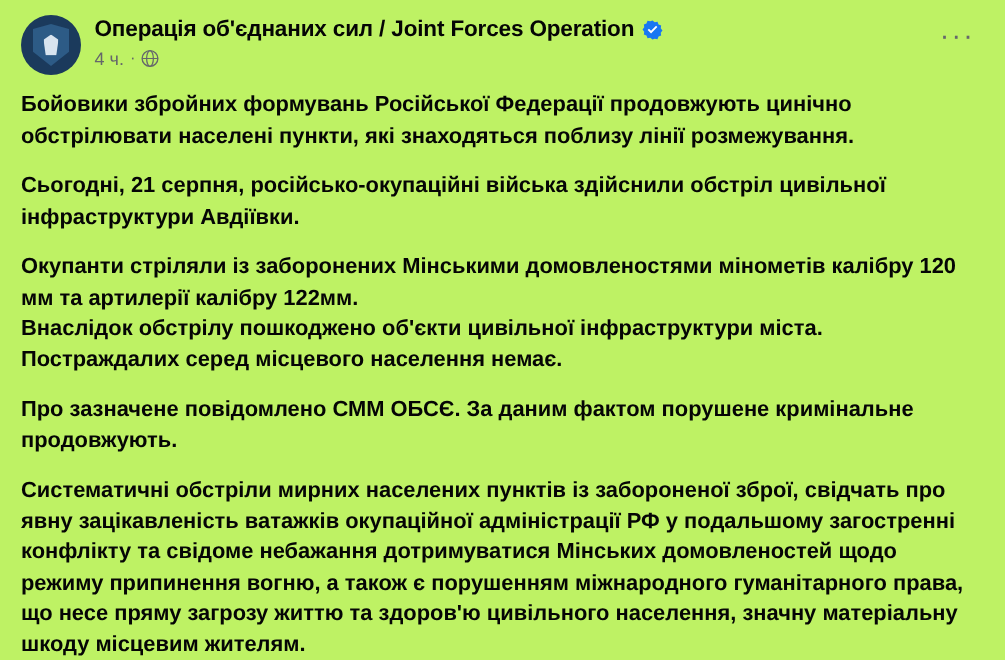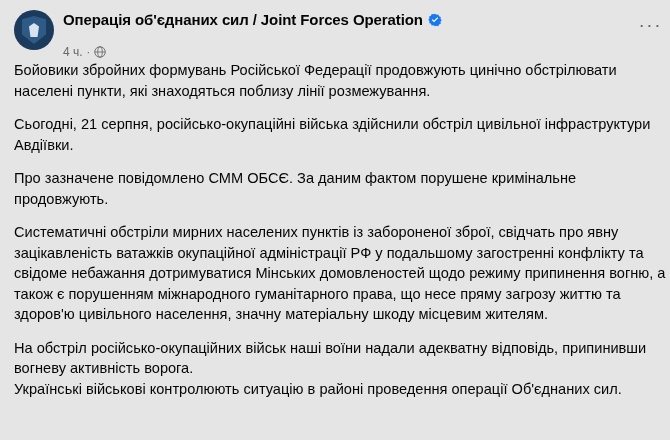--- a/index.html
+++ b/index.html
@@ -11,22 +11,22 @@
     height: 440px;
     background: #ffffff;
     font-family: "Liberation Sans", sans-serif;
     color: #050505;
     overflow: hidden;
   }
   .post {
     width: 670px;
     height: 440px;
     box-sizing: border-box;
-    padding: 10px 2px 0 14px;
-    background: #e5e5e5;
+    padding: 10px 14px 0 14px;
+    background: #bef264;
   }
   .post-header {
     display: flex;
     align-items: flex-start;
     position: relative;
     height: 44px;
   }
   .avatar {
     width: 40px;
     height: 40px;
@@ -74,21 +74,21 @@
   }
   .verified {
     margin-left: 5px;
     width: 14px;
     height: 14px;
     display: inline-block;
   }
   .meta-row {
     display: flex;
     align-items: center;
-    margin-top: 16px;
+    margin-top: 3px;
     color: #65676b;
     font-size: 12px;
   }
   .meta-row .sep {
     margin: 0 4px;
     font-size: 11px;
     line-height: 11px;
   }
   .globe {
     width: 12px;
@@ -107,20 +107,21 @@
     cursor: pointer;
   }
   .post-body {
     margin-top: 6px;
     font-size: 14.6px;
     line-height: 20.5px;
     color: #050505;
   }
   .post-body p {
     margin: 0 0 13px 0;
+    font-weight: bold;
   }
   .post-body p:last-child {
     margin-bottom: 0;
   }
 </style>
 </head>
 <body>
 
 <div class="post">
 
@@ -151,18 +152,19 @@
           </svg>
         </span>
       </div>
     </div>
     <div class="more-btn">···</div>
   </div>
 
   <div class="post-body">
     <p>Бойовики збройних формувань Російської Федерації продовжують цинічно обстрілювати населені пункти, які знаходяться поблизу лінії розмежування.</p>
     <p>Сьогодні, 21 серпня, російсько-окупаційні війська здійснили обстріл цивільної інфраструктури Авдіївки.</p>
+    <p>Окупанти стріляли із заборонених Мінськими домовленостями мінометів калібру 120 мм та артилерії калібру 122мм.<br>Внаслідок обстрілу пошкоджено об'єкти цивільної інфраструктури міста. Постраждалих серед місцевого населення немає.</p>
     <p>Про зазначене повідомлено СММ ОБСЄ. За даним фактом порушене кримінальне продовжують.</p>
     <p>Систематичні обстріли мирних населених пунктів із забороненої зброї, свідчать про явну зацікавленість ватажків окупаційної адміністрації РФ у подальшому загостренні конфлікту та свідоме небажання дотримуватися Мінських домовленостей щодо режиму припинення вогню, а також є порушенням міжнародного гуманітарного права, що несе пряму загрозу життю та здоров'ю цивільного населення, значну матеріальну шкоду місцевим жителям.</p>
     <p>На обстріл російсько-окупаційних військ наші воїни надали адекватну відповідь, припинивши вогневу активність ворога.<br>Українські військові контролюють ситуацію в районі проведення операції Об'єднаних сил.</p>
   </div>
 
 </div>
 
 </body></html>

